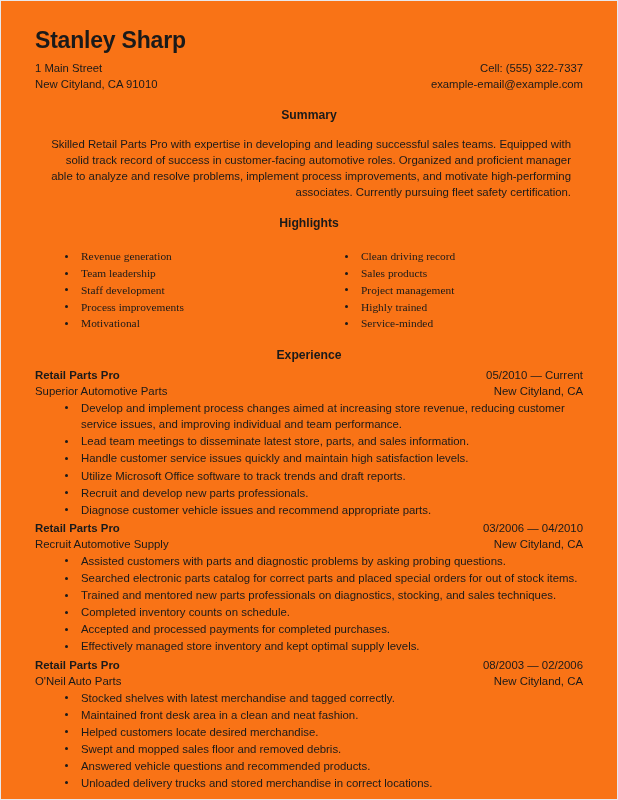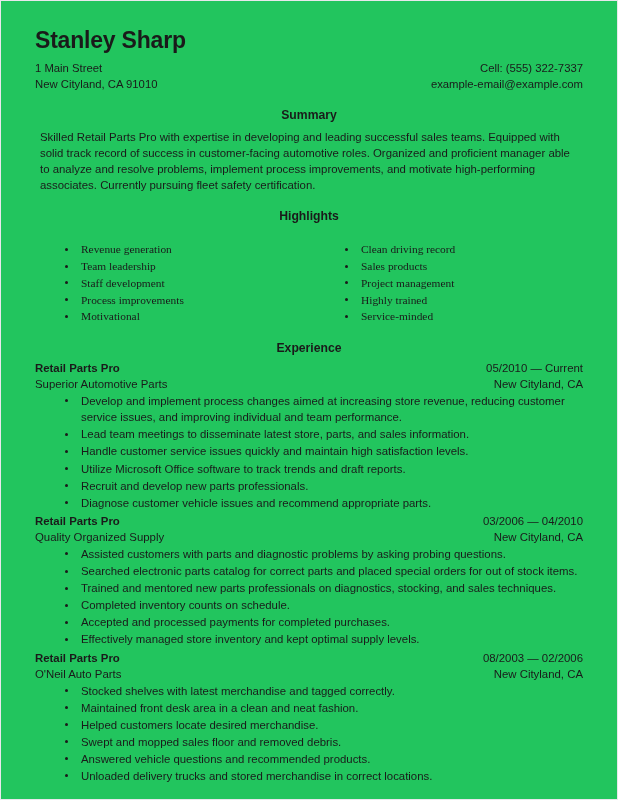--- a/index.html
+++ b/index.html
@@ -12,21 +12,21 @@
     height: 800px;
     font-family: "Liberation Sans", sans-serif;
     color: #1a1a1a;
     overflow: hidden;
   }
   .page {
     box-sizing: border-box;
     width: 618px;
     height: 800px;
     border: 1px solid #e8e8ec;
-    background: #22c55e;
+    background: #f97316;
     padding: 26px 34px 0 34px;
   }
 
   
   .name {
     font-size: 23px;
     font-weight: bold;
     letter-spacing: -0.2px;
     line-height: 1.18;
     margin: 0 0 7px 0;
@@ -48,22 +48,22 @@
     font-size: 12.2px;
     font-weight: bold;
     margin: 16px 0 3px 0;
     line-height: 1.3;
   }
 
   
   .summary-text {
     font-size: 11.4px;
     line-height: 1.41;
-    text-align: left;
-    margin: 5px;
+    text-align: right;
+    margin: 12px;
   }
 
   
   .highlights {
     display: flex;
     margin-top: 16px;
     font-family: Liberation Serif, serif;
   }
   .hl-col {
     width: 50%;
@@ -201,21 +201,21 @@
           <li>Diagnose customer vehicle issues and recommend appropriate parts.</li>
         </ul>
       </div>
 
       <div class="job">
         <div class="job-row">
           <span class="job-title">Retail Parts Pro</span>
           <span class="job-dates">03/2006 — 04/2010</span>
         </div>
         <div class="job-row">
-          <span class="job-company">Quality Organized Supply</span>
+          <span class="job-company">Recruit Automotive Supply</span>
           <span class="job-location">New Cityland, CA</span>
         </div>
         <ul class="job-bullets">
           <li>Assisted customers with parts and diagnostic problems by asking probing questions.</li>
           <li>Searched electronic parts catalog for correct parts and placed special orders for out of stock items.</li>
           <li>Trained and mentored new parts professionals on diagnostics, stocking, and sales techniques.</li>
           <li>Completed inventory counts on schedule.</li>
           <li>Accepted and processed payments for completed purchases.</li>
           <li>Effectively managed store inventory and kept optimal supply levels.</li>
         </ul>

